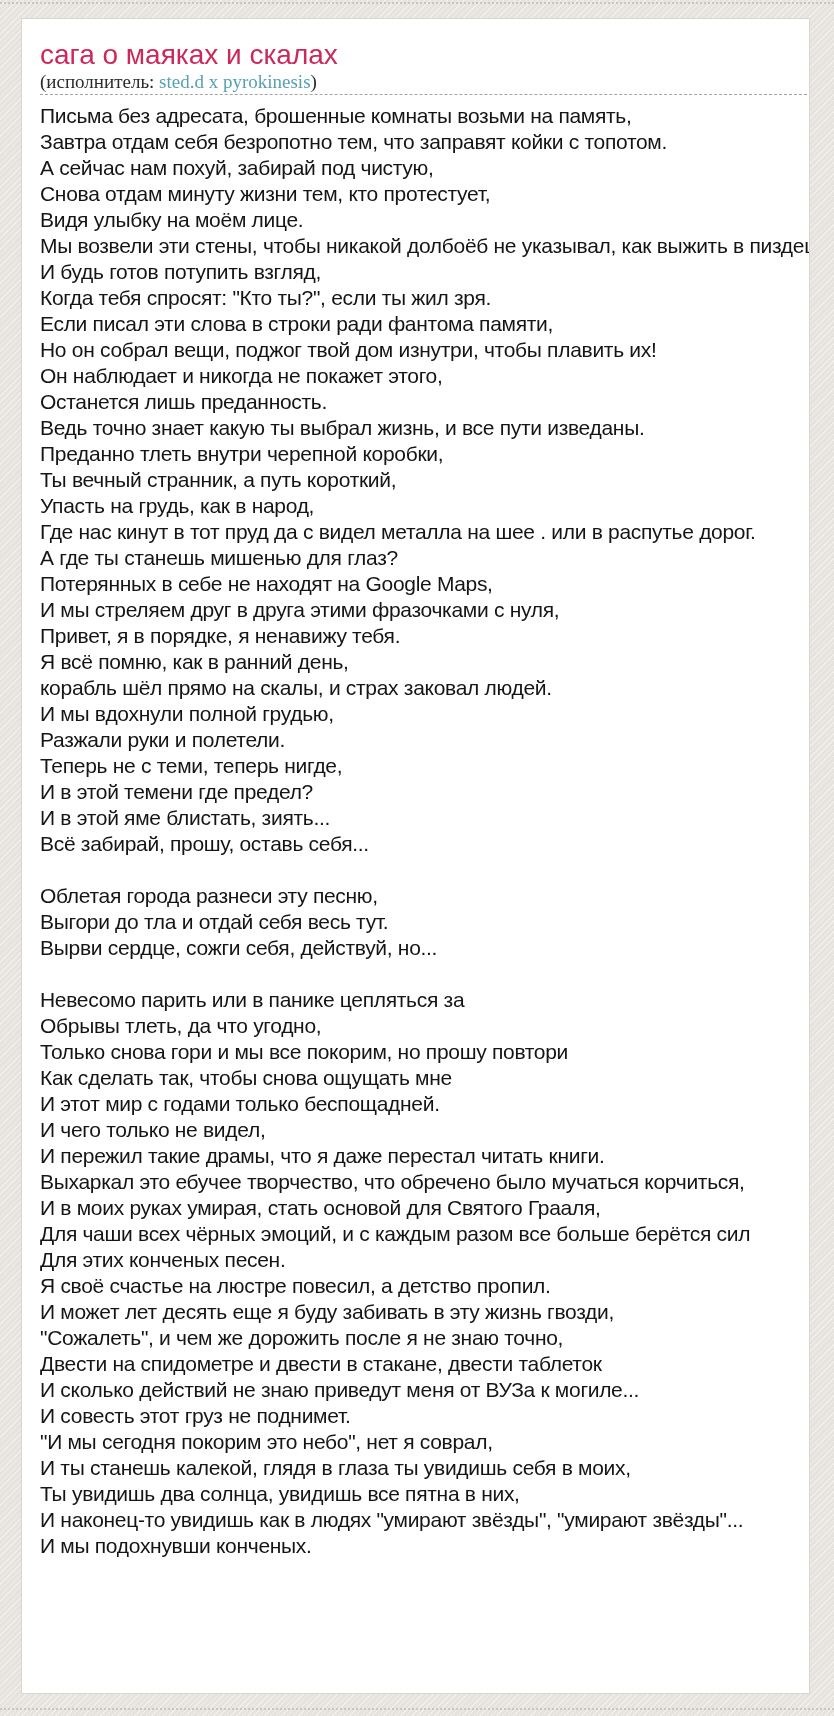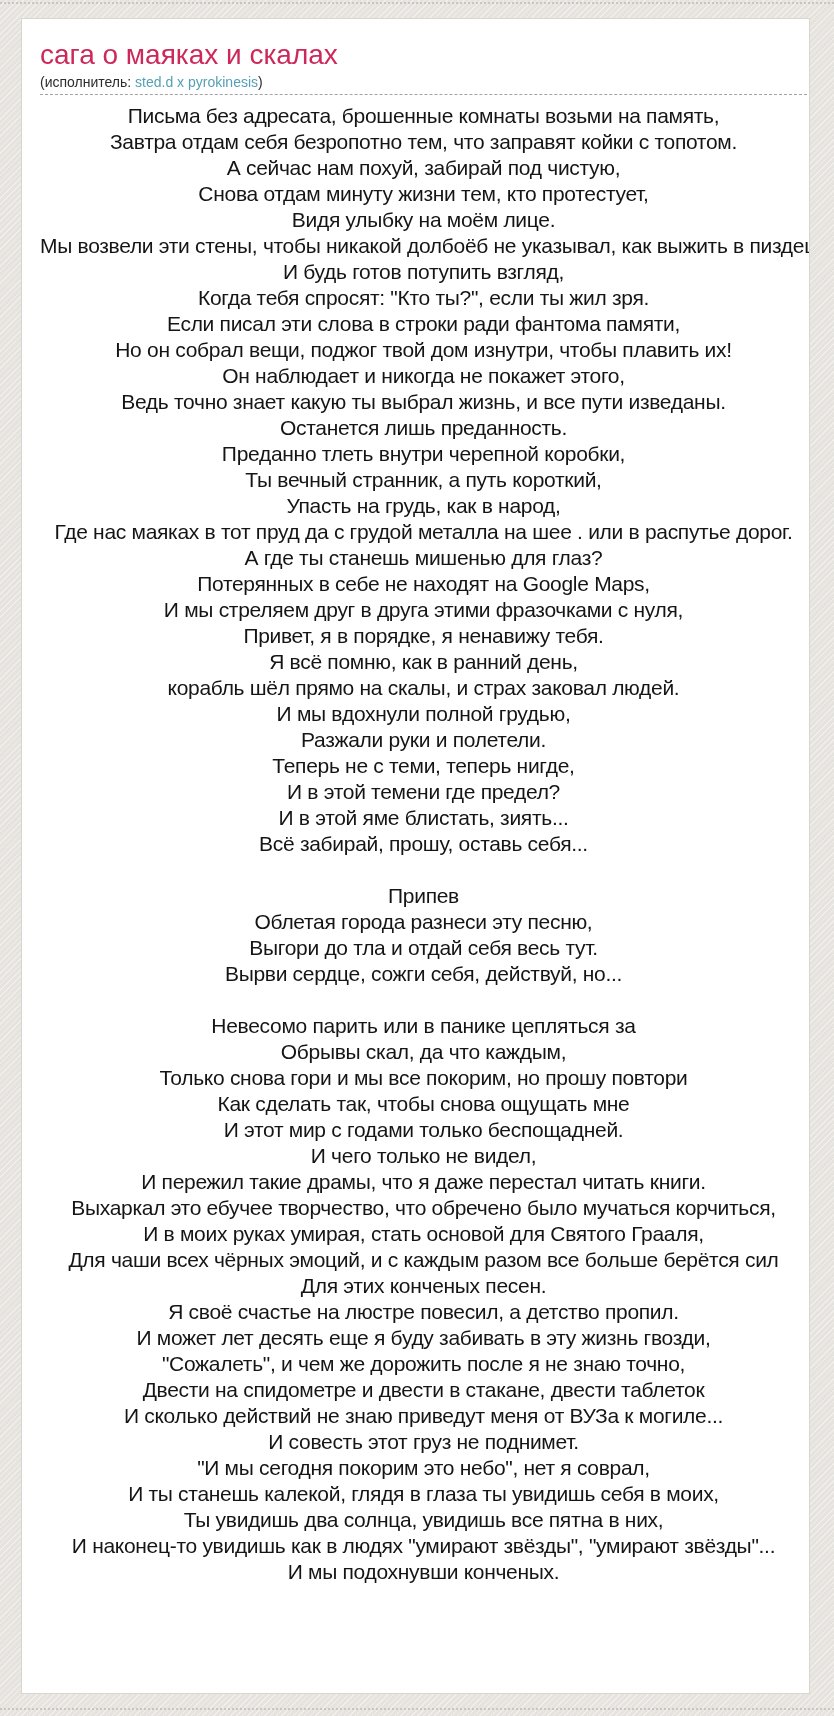--- a/index.html
+++ b/index.html
@@ -39,38 +39,38 @@
     overflow: hidden;
   }
   .song-title {
     margin: 0;
     font-size: 28px;
     line-height: 32px;
     font-weight: normal;
     color: #cd285a;
   }
   .artist-line {
-    font-size: 14px;
+    font-size: 19px;
     line-height: 22px;
     color: #2b2b2b;
     border-bottom: 1px dashed #a3a3a3;
     padding-bottom: 1px;
+    font-family: Liberation Serif, serif;
   }
   .artist-link {
     color: #55a0b4;
     text-decoration: none;
     cursor: pointer;
   }
   .lyrics {
     margin-top: 8px;
     font-size: 21px;
     line-height: 26px;
     letter-spacing: -0.3px;
     color: #151515;
-    text-align: center;
   }
   .lyric-line {
     white-space: nowrap;
   }
 </style>
 </head>
 <body>
 
 <div class="dotted-edge top"></div>
 
@@ -82,46 +82,45 @@
       <div class="lyric-line">Завтра отдам себя безропотно тем, что заправят койки с топотом.</div>
       <div class="lyric-line">А сейчас нам похуй, забирай под чистую,</div>
       <div class="lyric-line">Снова отдам минуту жизни тем, кто протестует,</div>
       <div class="lyric-line">Видя улыбку на моём лице.</div>
       <div class="lyric-line">Мы возвели эти стены, чтобы никакой долбоёб не указывал, как выжить в пиздеце!</div>
       <div class="lyric-line">И будь готов потупить взгляд,</div>
       <div class="lyric-line">Когда тебя спросят: "Кто ты?", если ты жил зря.</div>
       <div class="lyric-line">Если писал эти слова в строки ради фантома памяти,</div>
       <div class="lyric-line">Но он собрал вещи, поджог твой дом изнутри, чтобы плавить их!</div>
       <div class="lyric-line">Он наблюдает и никогда не покажет этого,</div>
+      <div class="lyric-line">Останется лишь преданность.</div>
       <div class="lyric-line">Ведь точно знает какую ты выбрал жизнь, и все пути изведаны.</div>
-      <div class="lyric-line">Останется лишь преданность.</div>
       <div class="lyric-line">Преданно тлеть внутри черепной коробки,</div>
       <div class="lyric-line">Ты вечный странник, а путь короткий,</div>
       <div class="lyric-line">Упасть на грудь, как в народ,</div>
-      <div class="lyric-line">Где нас маяках в тот пруд да с грудой металла на шее . или в распутье дорог.</div>
+      <div class="lyric-line">Где нас кинут в тот пруд да с видел металла на шее . или в распутье дорог.</div>
       <div class="lyric-line">А где ты станешь мишенью для глаз?</div>
       <div class="lyric-line">Потерянных в себе не находят на Google Maps,</div>
       <div class="lyric-line">И мы стреляем друг в друга этими фразочками с нуля,</div>
       <div class="lyric-line">Привет, я в порядке, я ненавижу тебя.</div>
       <div class="lyric-line">Я всё помню, как в ранний день,</div>
       <div class="lyric-line">корабль шёл прямо на скалы, и страх заковал людей.</div>
       <div class="lyric-line">И мы вдохнули полной грудью,</div>
       <div class="lyric-line">Разжали руки и полетели.</div>
       <div class="lyric-line">Теперь не с теми, теперь нигде,</div>
       <div class="lyric-line">И в этой темени где предел?</div>
       <div class="lyric-line">И в этой яме блистать, зиять...</div>
       <div class="lyric-line">Всё забирай, прошу, оставь себя...</div>
       <div class="lyric-line">&nbsp;</div>
-      <div class="lyric-line">Припев</div>
       <div class="lyric-line">Облетая города разнеси эту песню,</div>
       <div class="lyric-line">Выгори до тла и отдай себя весь тут.</div>
       <div class="lyric-line">Вырви сердце, сожги себя, действуй, но...</div>
       <div class="lyric-line">&nbsp;</div>
       <div class="lyric-line">Невесомо парить или в панике цепляться за</div>
-      <div class="lyric-line">Обрывы скал, да что каждым,</div>
+      <div class="lyric-line">Обрывы тлеть, да что угодно,</div>
       <div class="lyric-line">Только снова гори и мы все покорим, но прошу повтори</div>
       <div class="lyric-line">Как сделать так, чтобы снова ощущать мне</div>
       <div class="lyric-line">И этот мир с годами только беспощадней.</div>
       <div class="lyric-line">И чего только не видел,</div>
       <div class="lyric-line">И пережил такие драмы, что я даже перестал читать книги.</div>
       <div class="lyric-line">Выхаркал это ебучее творчество, что обречено было мучаться корчиться,</div>
       <div class="lyric-line">И в моих руках умирая, стать основой для Святого Грааля,</div>
       <div class="lyric-line">Для чаши всех чёрных эмоций, и с каждым разом все больше берётся сил</div>
       <div class="lyric-line">Для этих конченых песен.</div>
       <div class="lyric-line">Я своё счастье на люстре повесил, а детство пропил.</div>

